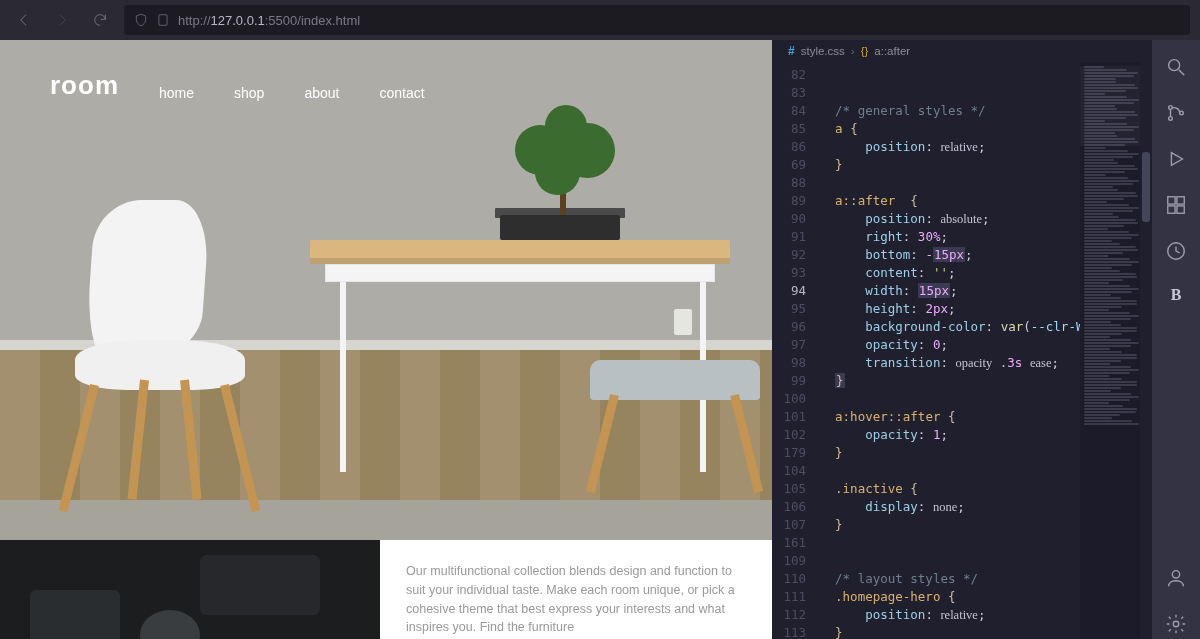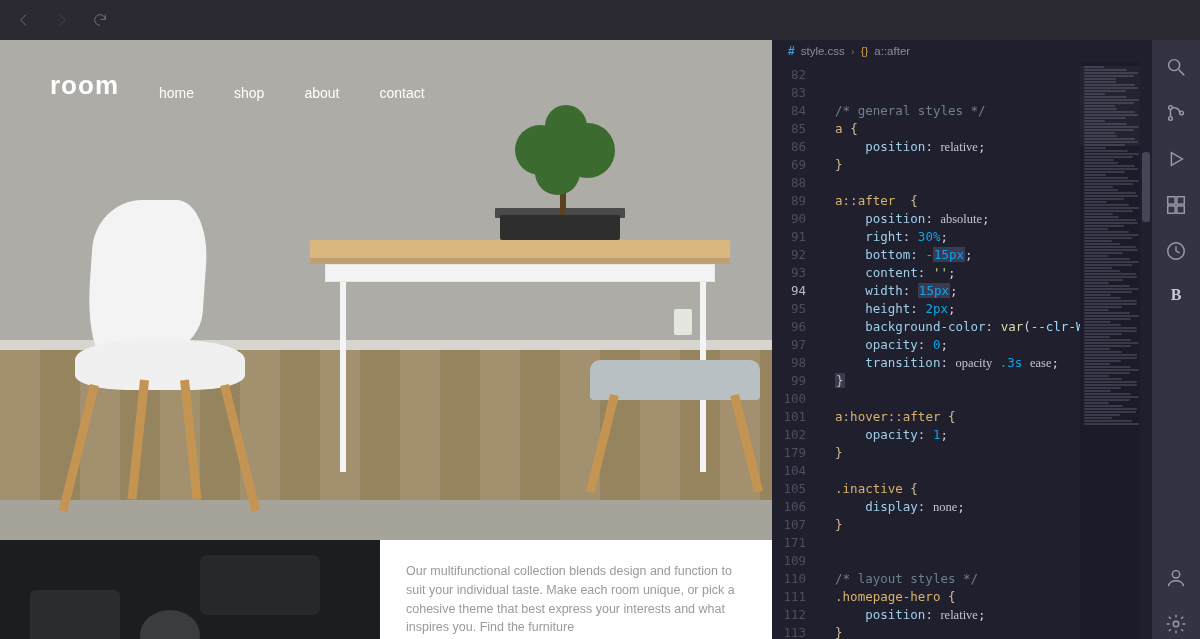--- a/index.html
+++ b/index.html
@@ -90,21 +90,21 @@
   .minimap .view{position:absolute;top:4px;left:0;right:0;height:80px;background:rgba(255,255,255,0.04);}
   .scrollbar{width:12px;background:#1f1f2e;position:relative;}
   .scroll-thumb{position:absolute;top:90px;left:2px;right:2px;height:70px;background:#45455a;border-radius:3px;}
   
   .c-cm{color:#6f7f8f;}
   .c-sel{color:#d9b36e;}
   .c-psel{color:#d9b36e;}
   .c-br{color:#d4be98;}
   .c-prop{color:#9dcfe8;}
   .c-val{color:#c4c4d4;font-family:Liberation Serif, serif;}
-  .c-num{color:#0ea5e9;text-align:right;}
+  .c-num{color:#f0abfc;text-align:right;}
   .c-str{color:#b6d37c;}
   .c-fn{color:#dcdcaa;}
   .c-var{color:#9cdcfe;}
   .c-cls{color:#d9b36e;}
   .hl{background:#3a3a52;border-radius:0;padding:0 1px;}
   .line-hl-bg{display:inline-block;width:100%;}
 </style>
 </head>
 <body>
 
@@ -117,20 +117,31 @@
   <div class="bt-btn" style="opacity:.4">
     <svg viewBox="0 0 24 24">
         <polyline points="9 4 17 12 9 20"></polyline>
       </svg>
   </div>
   <div class="bt-btn">
     <svg viewBox="0 0 24 24">
         <path d="M20 11A8 8 0 1 0 12 20"></path>
         <polyline points="20 4 20 11 13 11"></polyline>
       </svg>
+  </div>
+  <div class="addr">
+    <svg class="lock" viewBox="0 0 24 24" stroke="#8f8f9d" fill="none">
+        <path d="M12 2 4 5v6c0 5 3.5 9 8 11 4.5-2 8-6 8-11V5l-8-3z"></path>
+      </svg>
+    <svg class="lock" viewBox="0 0 24 24" stroke="#8f8f9d" fill="none">
+        <rect x="5" y="3" width="14" height="18" rx="1"></rect>
+      </svg>
+    <span>
+      <span class="url-dim">http://</span><span>127.0.0.1</span><span class="url-dim">:5500</span><span class="url-dim">/index.html</span>
+    </span>
   </div>
 </div>
 
 <div class="root">
 
   <div class="left">
     <div class="preview">
       <div class="hero">
         <div class="hero-sky"></div>
         <div class="baseboard"></div>
@@ -239,21 +250,21 @@
             <div>98</div>
             <div>99</div>
             <div>100</div>
             <div>101</div>
             <div>102</div>
             <div>179</div>
             <div>104</div>
             <div>105</div>
             <div>106</div>
             <div>107</div>
-            <div>171</div>
+            <div>161</div>
             <div>109</div>
             <div>110</div>
             <div>111</div>
             <div>112</div>
             <div>113</div>
           </div>
         <div class="code" id="code"><div class="">&nbsp;</div><div class="">&nbsp;</div><div class="">  <span class="c-cm">/* general styles */</span></div><div class="">  <span class="c-sel">a</span> <span class="c-br">{</span></div><div class="">      <span class="c-prop">position</span>: <span class="c-val">relative</span>;</div><div class="">  <span class="c-br">}</span></div><div class="">&nbsp;</div><div class="">  <span class="c-sel">a</span><span class="c-psel">::after</span>  <span class="c-br">{</span></div><div class="">      <span class="c-prop">position</span>: <span class="c-val">absolute</span>;</div><div class="">      <span class="c-prop">right</span>: <span class="c-num">30%</span>;</div><div class="">      <span class="c-prop">bottom</span>: <span class="c-num">-<span class="hl">15px</span></span>;</div><div class="">      <span class="c-prop">content</span>: <span class="c-str">''</span>;</div><div class="line-hl-bg">      <span class="c-prop">width</span>: <span class="c-num"><span class="hl">15px</span></span>;</div><div class="">      <span class="c-prop">height</span>: <span class="c-num">2px</span>;</div><div class="">      <span class="c-prop">background-color</span>: <span class="c-fn">var</span>(<span class="c-var">--clr-Whit</span></div><div class="">      <span class="c-prop">opacity</span>: <span class="c-num">0</span>;</div><div class="">      <span class="c-prop">transition</span>: <span class="c-val">opacity</span> <span class="c-num">.3s</span> <span class="c-val">ease</span>;</div><div class="">  <span class="c-br hl">}</span></div><div class="">&nbsp;</div><div class="">  <span class="c-sel">a</span><span class="c-psel">:hover::after</span> <span class="c-br">{</span></div><div class="">      <span class="c-prop">opacity</span>: <span class="c-num">1</span>;</div><div class="">  <span class="c-br">}</span></div><div class="">&nbsp;</div><div class="">  <span class="c-cls">.inactive</span> <span class="c-br">{</span></div><div class="">      <span class="c-prop">display</span>: <span class="c-val">none</span>;</div><div class="">  <span class="c-br">}</span></div><div class="">&nbsp;</div><div class="">&nbsp;</div><div class="">  <span class="c-cm">/* layout styles */</span></div><div class="">  <span class="c-cls">.homepage-hero</span> <span class="c-br">{</span></div><div class="">      <span class="c-prop">position</span>: <span class="c-val">relative</span>;</div><div class="">  <span class="c-br">}</span></div></div>
         <div class="minimap">
           <div class="view"></div>
         <div class="mline" style="width: 20px;"></div>

